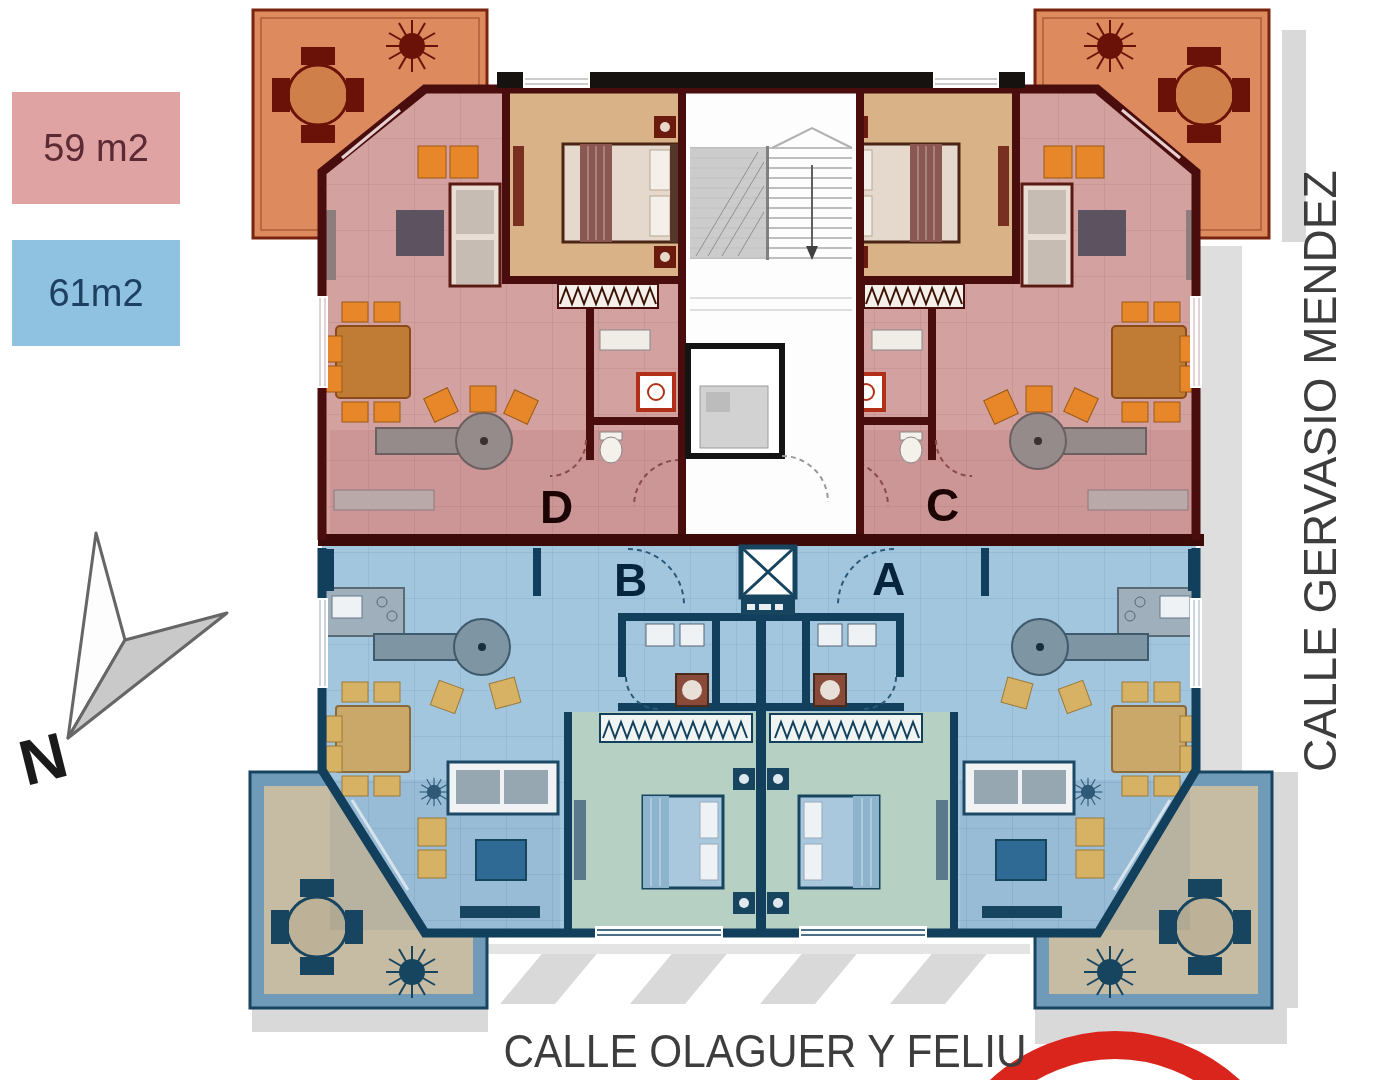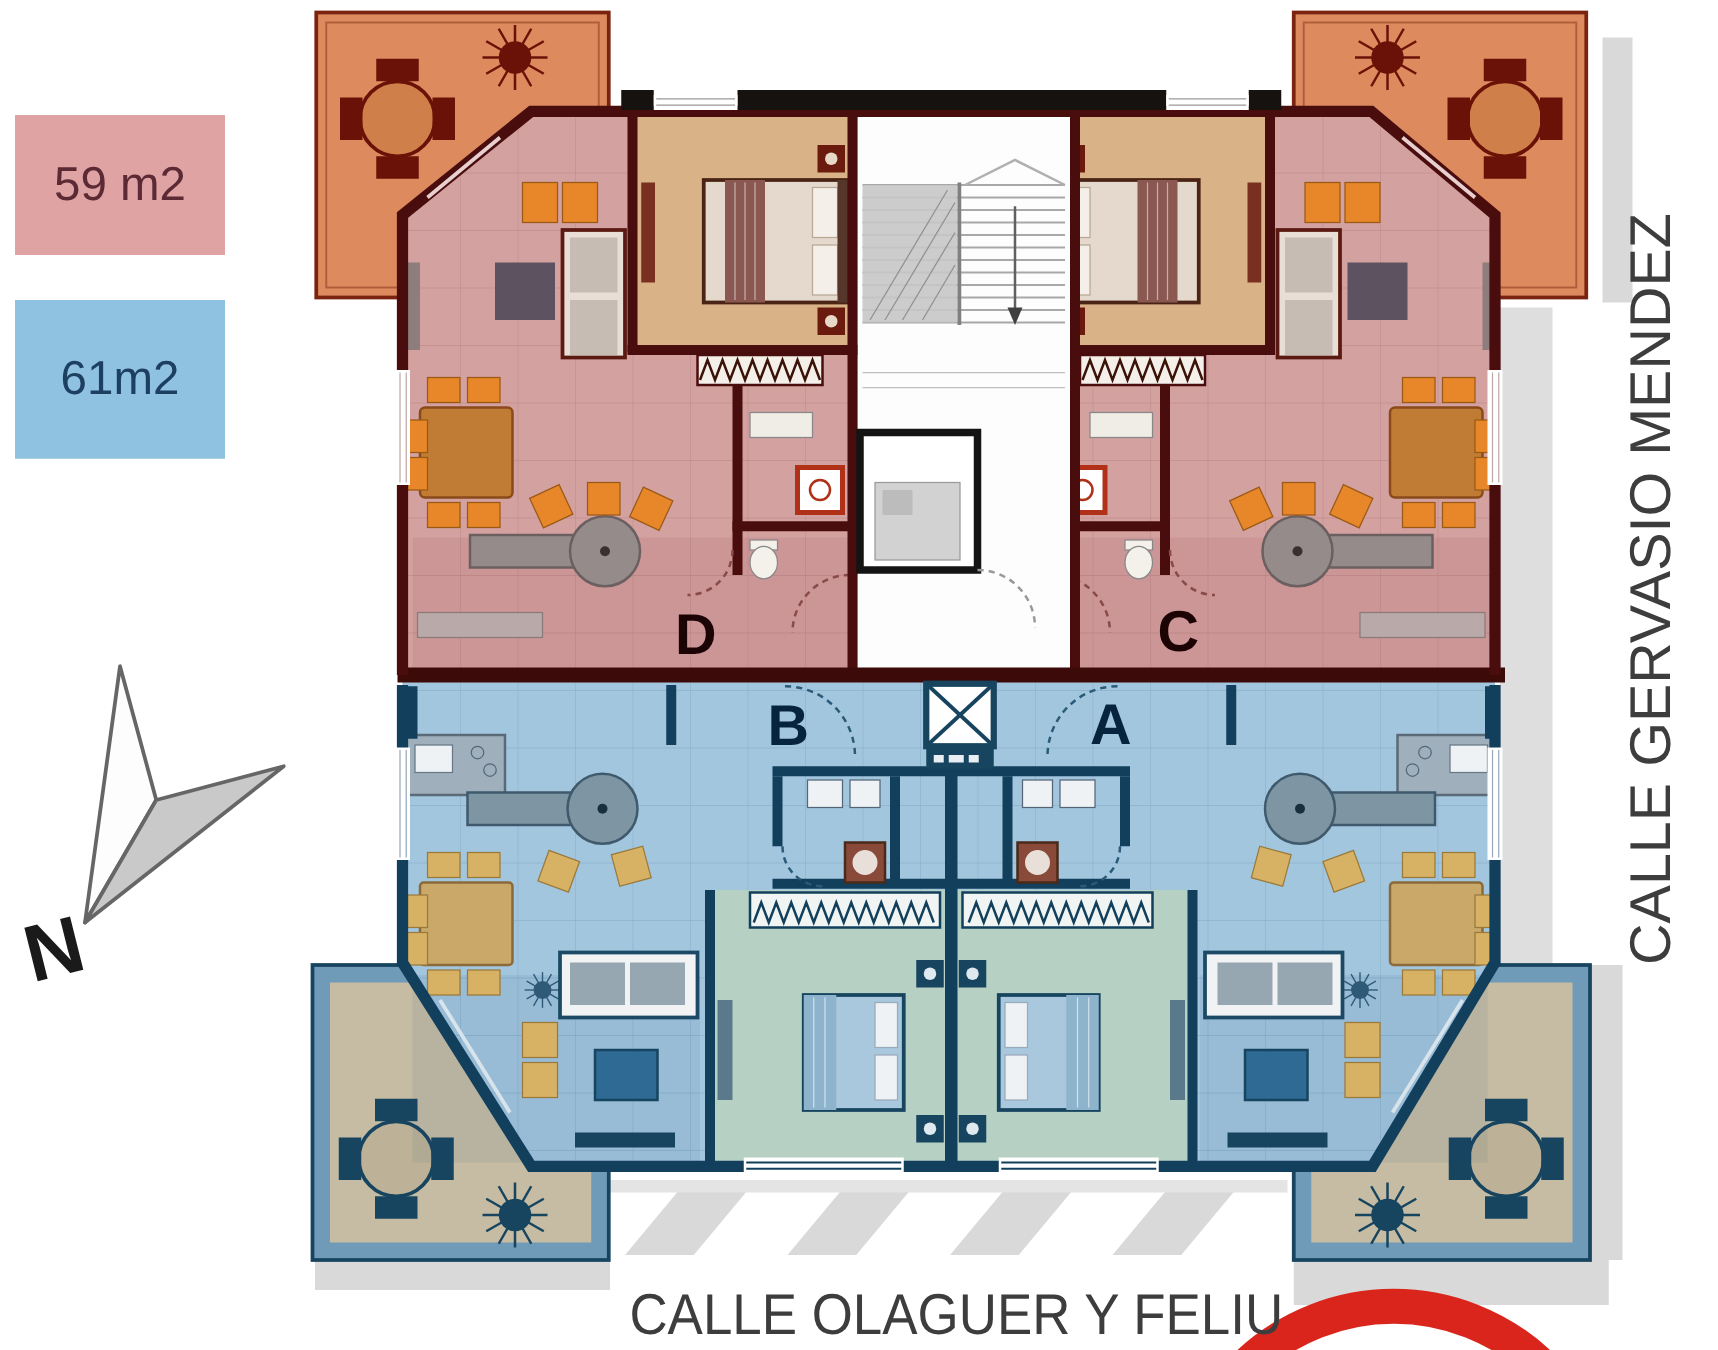--- a/index.html
+++ b/index.html
@@ -1,21 +1,21 @@
 <!DOCTYPE html>
 <html style="--legend_pink: #dfa3a4; --legend_blue: #8fc1e1; --pink_floor: #d4a1a1; --blue_floor: #a3c6df; --tan_bedroom: #d9b287; --green_bedroom: #b6d0c3; --orange_terrace: #dd8a5f; --blue_terrace: #6f9ab8; --wall_maroon: #4a0d0d; --wall_navy: #123f5c; --logo_red: #da251c; --shadow_gray: #d9d9d9;"><head>
 <meta charset="utf-8">
 <style>
   html,body{margin:0;padding:0;background:#ffffff;}
   .stage{position:relative;width:1374px;height:1080px;overflow:hidden;background:#ffffff;
          font-family:"Liberation Sans",sans-serif;}
   .stage svg{position:absolute;left:0;top:0;}
   .legend-swatch{position:absolute;left:12px;width:168px;display:flex;align-items:center;justify-content:center;}
   .legend-59{top:92px;height:112px;background:var(--legend_pink,#dfa3a4);}
-  .legend-61{top:240px;height:127px;background:var(--legend_blue,#8fc1e1);}
+  .legend-61{top:240px;height:106px;background:var(--legend_blue,#8fc1e1);}
   .legend-59 span{color:#5c2a35;font-size:38px;}
   .legend-61 span{color:#1d3f60;font-size:38px;}
   .unit-letter{position:absolute;font-weight:bold;font-size:46px;}
   .unit-pink{color:#1c0404;}
   .unit-blue{color:#06243c;}
   .street{position:absolute;color:#3d3d3d;font-size:46px;white-space:nowrap;}
   .street-bottom{left:420px;top:1024px;width:690px;text-align:center;transform:scaleX(0.92);}
   .street-right{left:1292px;top:772px;width:520px;height:56px;transform:rotate(-90deg) scaleY(1);
                 transform-origin:0 0;text-align:center;line-height:56px;}
   .compass-n{position:absolute;left:20px;top:722px;font-size:64px;font-weight:bold;color:#1a1a1a;

